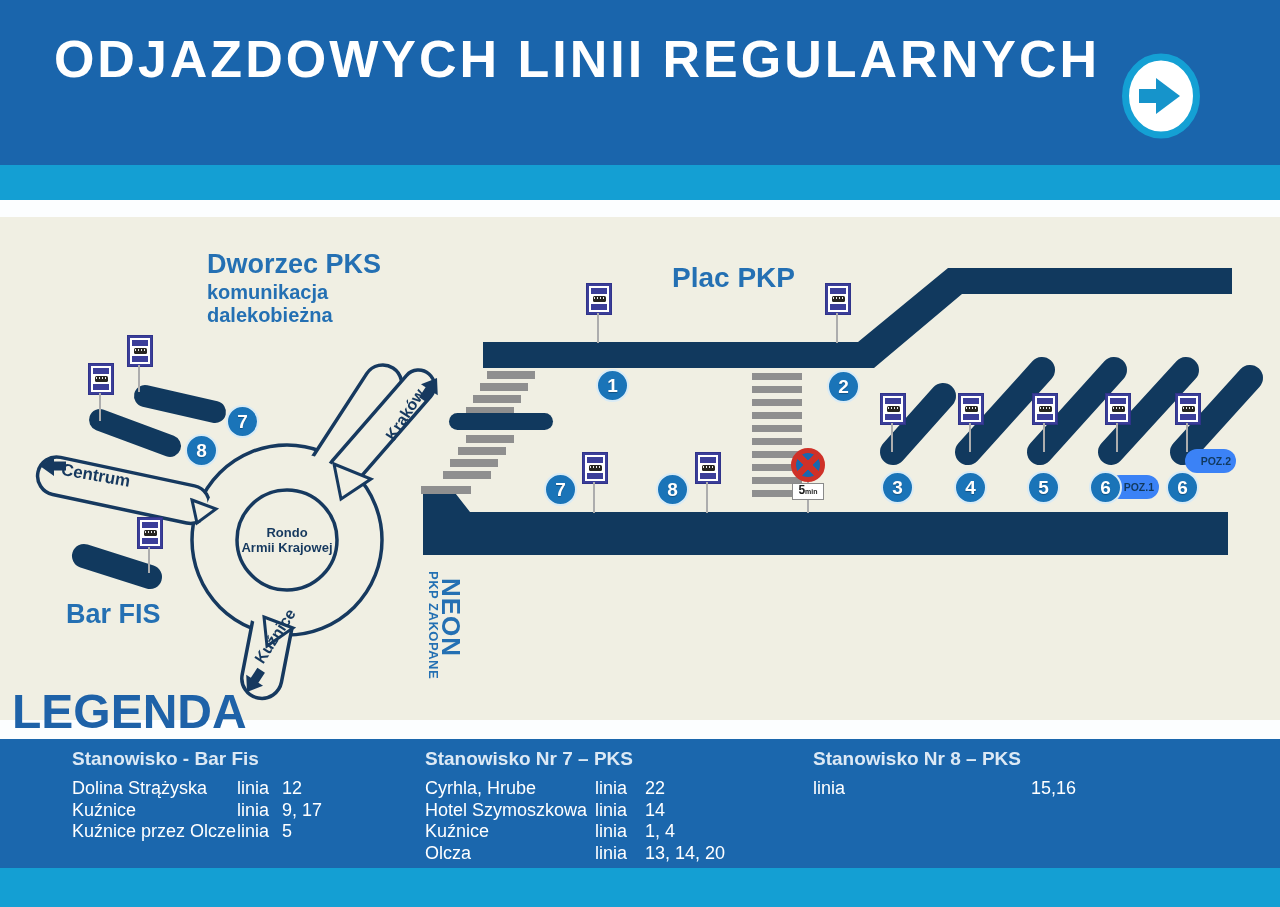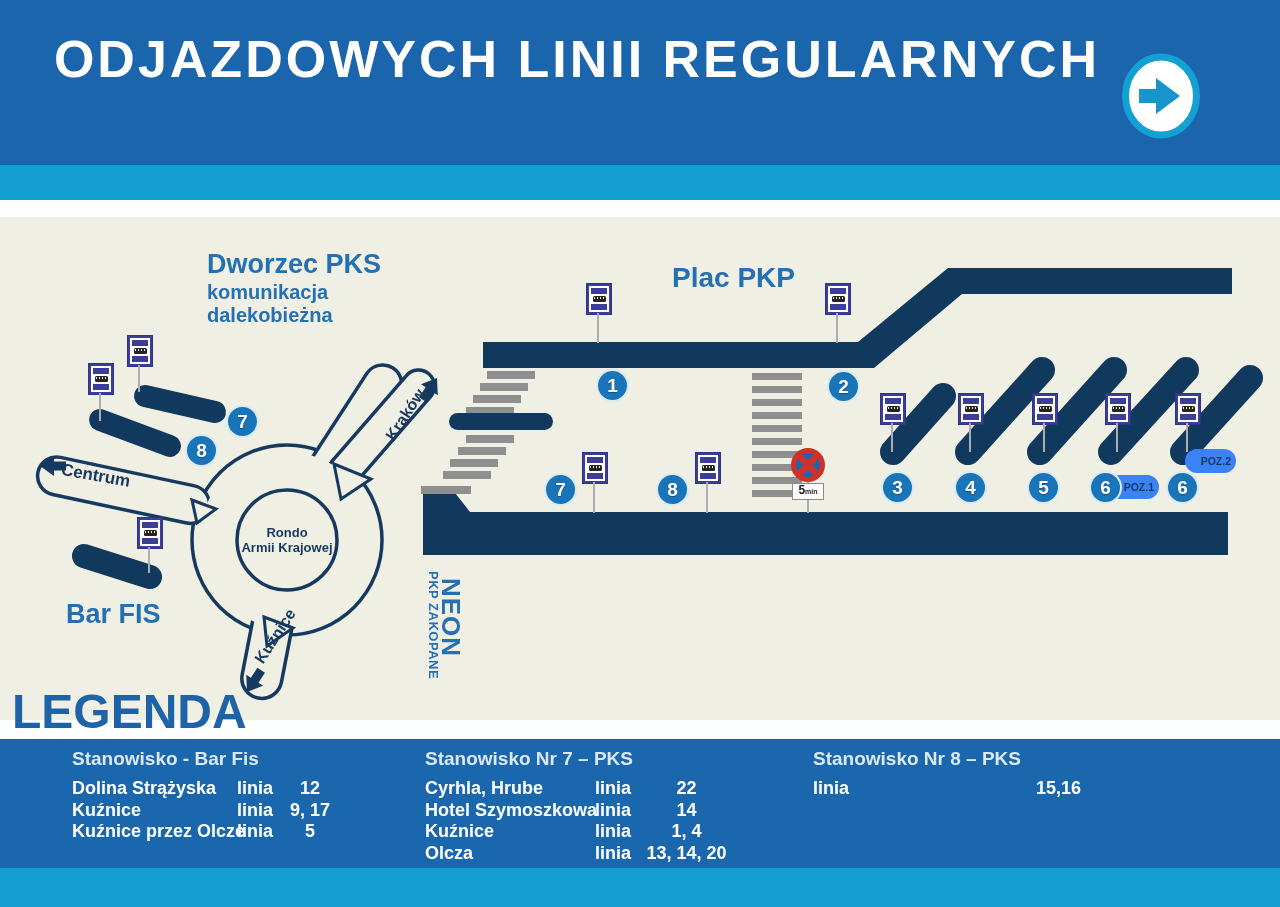--- a/index.html
+++ b/index.html
@@ -70,25 +70,25 @@
   .map-label{position:absolute;color:#2470b3;font-weight:bold;white-space:nowrap;z-index:6;}
   .navy-label{position:absolute;color:#16395f;font-weight:bold;white-space:nowrap;z-index:6;}
   .rondo-label{
     position:absolute;left:227px;top:525px;width:120px;text-align:center;
     color:#16395f;font-weight:bold;font-size:13px;line-height:15px;z-index:6;
   }
   
   .legenda-title{position:absolute;left:12px;top:684px;font-size:48px;font-weight:bold;color:#1e62a8;z-index:6;}
   .leg-col{position:absolute;top:748px;color:#ffffff;z-index:6;}
   .leg-head{font-size:19px;font-weight:bold;color:#dce9f5;margin-bottom:8px;white-space:nowrap;}
-  .leg-row{display:grid;font-size:18px;font-weight:bold;line-height:21.5px;white-space:nowrap;}
+  .leg-row{display:grid;font-size:18px;font-weight:normal;line-height:21.5px;white-space:nowrap;}
   .leg-col.c1 .leg-row{grid-template-columns:165px 45px 56px;}
   .leg-col.c2 .leg-row{grid-template-columns:170px 50px 83px;}
   .leg-col.c3 .leg-row{grid-template-columns:218px 55px 46px;}
-  .leg-row .num{text-align:center;}
+  .leg-row .num{text-align:left;}
 </style>
 </head>
 <body>
 
 <div class="band header"></div>
 <div class="band cyan-top"></div>
 <div class="band white-top"></div>
 <div class="band map-bg"></div>
 <div class="band white-bottom"></div>
 <div class="band legend-band"></div>

